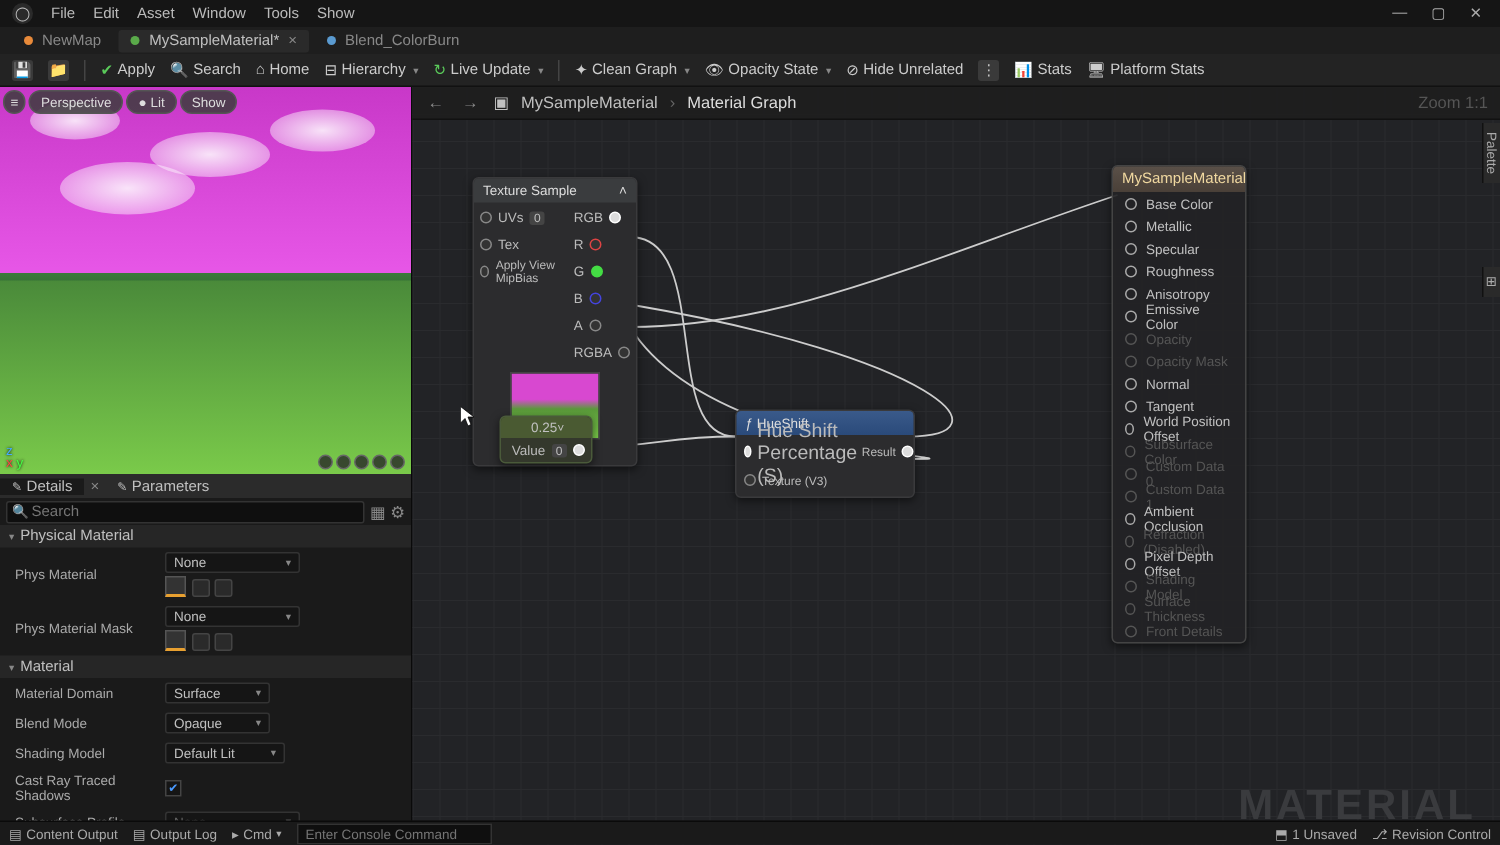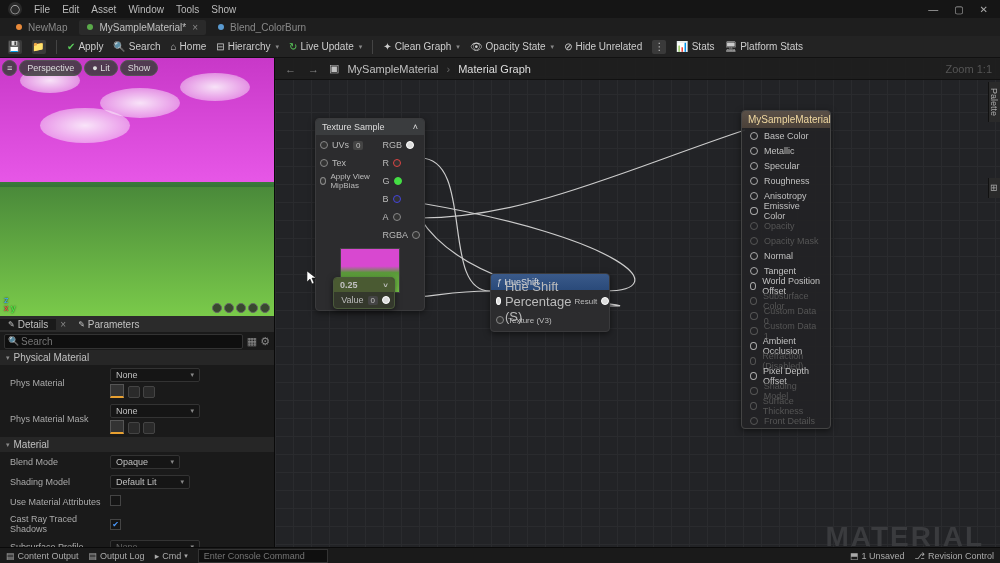--- a/index.html
+++ b/index.html
@@ -99,21 +99,21 @@
 
 .output-node { background: rgba(35,35,37,0.92); border: 1px solid #444; }
 .output-node .node-hdr { background: linear-gradient(#5a5048, #4a4038); color: #f0d8a0; font-size: 10px; }
 .out-pin-row { display: flex; align-items: center; gap: 6px; padding: 2px 8px; height: 15px; }
 .out-pin-row.disabled { color: #555; }
 .out-pin { width: 8px; height: 8px; border-radius: 50%; border: 1.5px solid #aaa; }
 .out-pin.disabled { border-color: #555; }
 
 
 .scalar-node { background: #34382c; border: 1px solid #4a5a3a; }
-.scalar-hdr { background: #4a5a32; padding: 2px 6px; display: flex; justify-content: space-between; align-items: center; border-radius: 3px 3px 0 0; font-weight: bold; }
+.scalar-hdr { background: #4a5a32; padding: 2px 20px; display: flex; justify-content: space-between; align-items: center; border-radius: 3px 3px 0 0; }
 
 
 .wires { position: absolute; top: 0; left: 0; width: 100%; height: 100%; pointer-events: none; }
 .wire { stroke: #ccc; stroke-width: 1.2; fill: none; }
 
 
 .cursor { position: absolute; width: 10px; height: 14px; z-index: 10; pointer-events: none; }
 
 
 .bottombar { height: 16px; background: #1a1a1a; display: flex; align-items: center; padding: 0 6px; gap: 10px; font-size: 9px; border-top: 1px solid #0a0a0a; position: absolute; bottom: 0; left: 0; right: 0; }
@@ -284,34 +284,36 @@
                 <span></span>
               </div>
           </div>
         </div>
       </div>
     </div>
 
     <div class="prop-section">
       <div class="prop-sh">Material</div>
       <div class="prop-row">
+          <div class="pn">Material Domain</div>
+          <div class="pv"><div class="prop-sel">
+              <span>Surface</span>
+            </div></div>
+        </div>
+      <div class="prop-row">
           <div class="pn">Blend Mode</div>
           <div class="pv"><div class="prop-sel">
               <span>Opaque</span>
             </div></div>
         </div>
       <div class="prop-row">
           <div class="pn">Shading Model</div>
           <div class="pv"><div class="prop-sel" style="min-width:80px">
               <span>Default Lit</span>
             </div></div>
-        </div>
-      <div class="prop-row">
-          <div class="pn">Use Material Attributes</div>
-          <div class="pv"><span class="prop-chk"></span></div>
         </div>
       <div class="prop-row">
           <div class="pn">Cast Ray Traced Shadows</div>
           <div class="pv"><span class="prop-chk">✔</span></div>
         </div>
       <div class="prop-row">
           <div class="pn">Subsurface Profile</div>
           <div class="pv"><div class="prop-sel" style="min-width:90px;color:#666">
               <span>None</span>
             </div></div>

